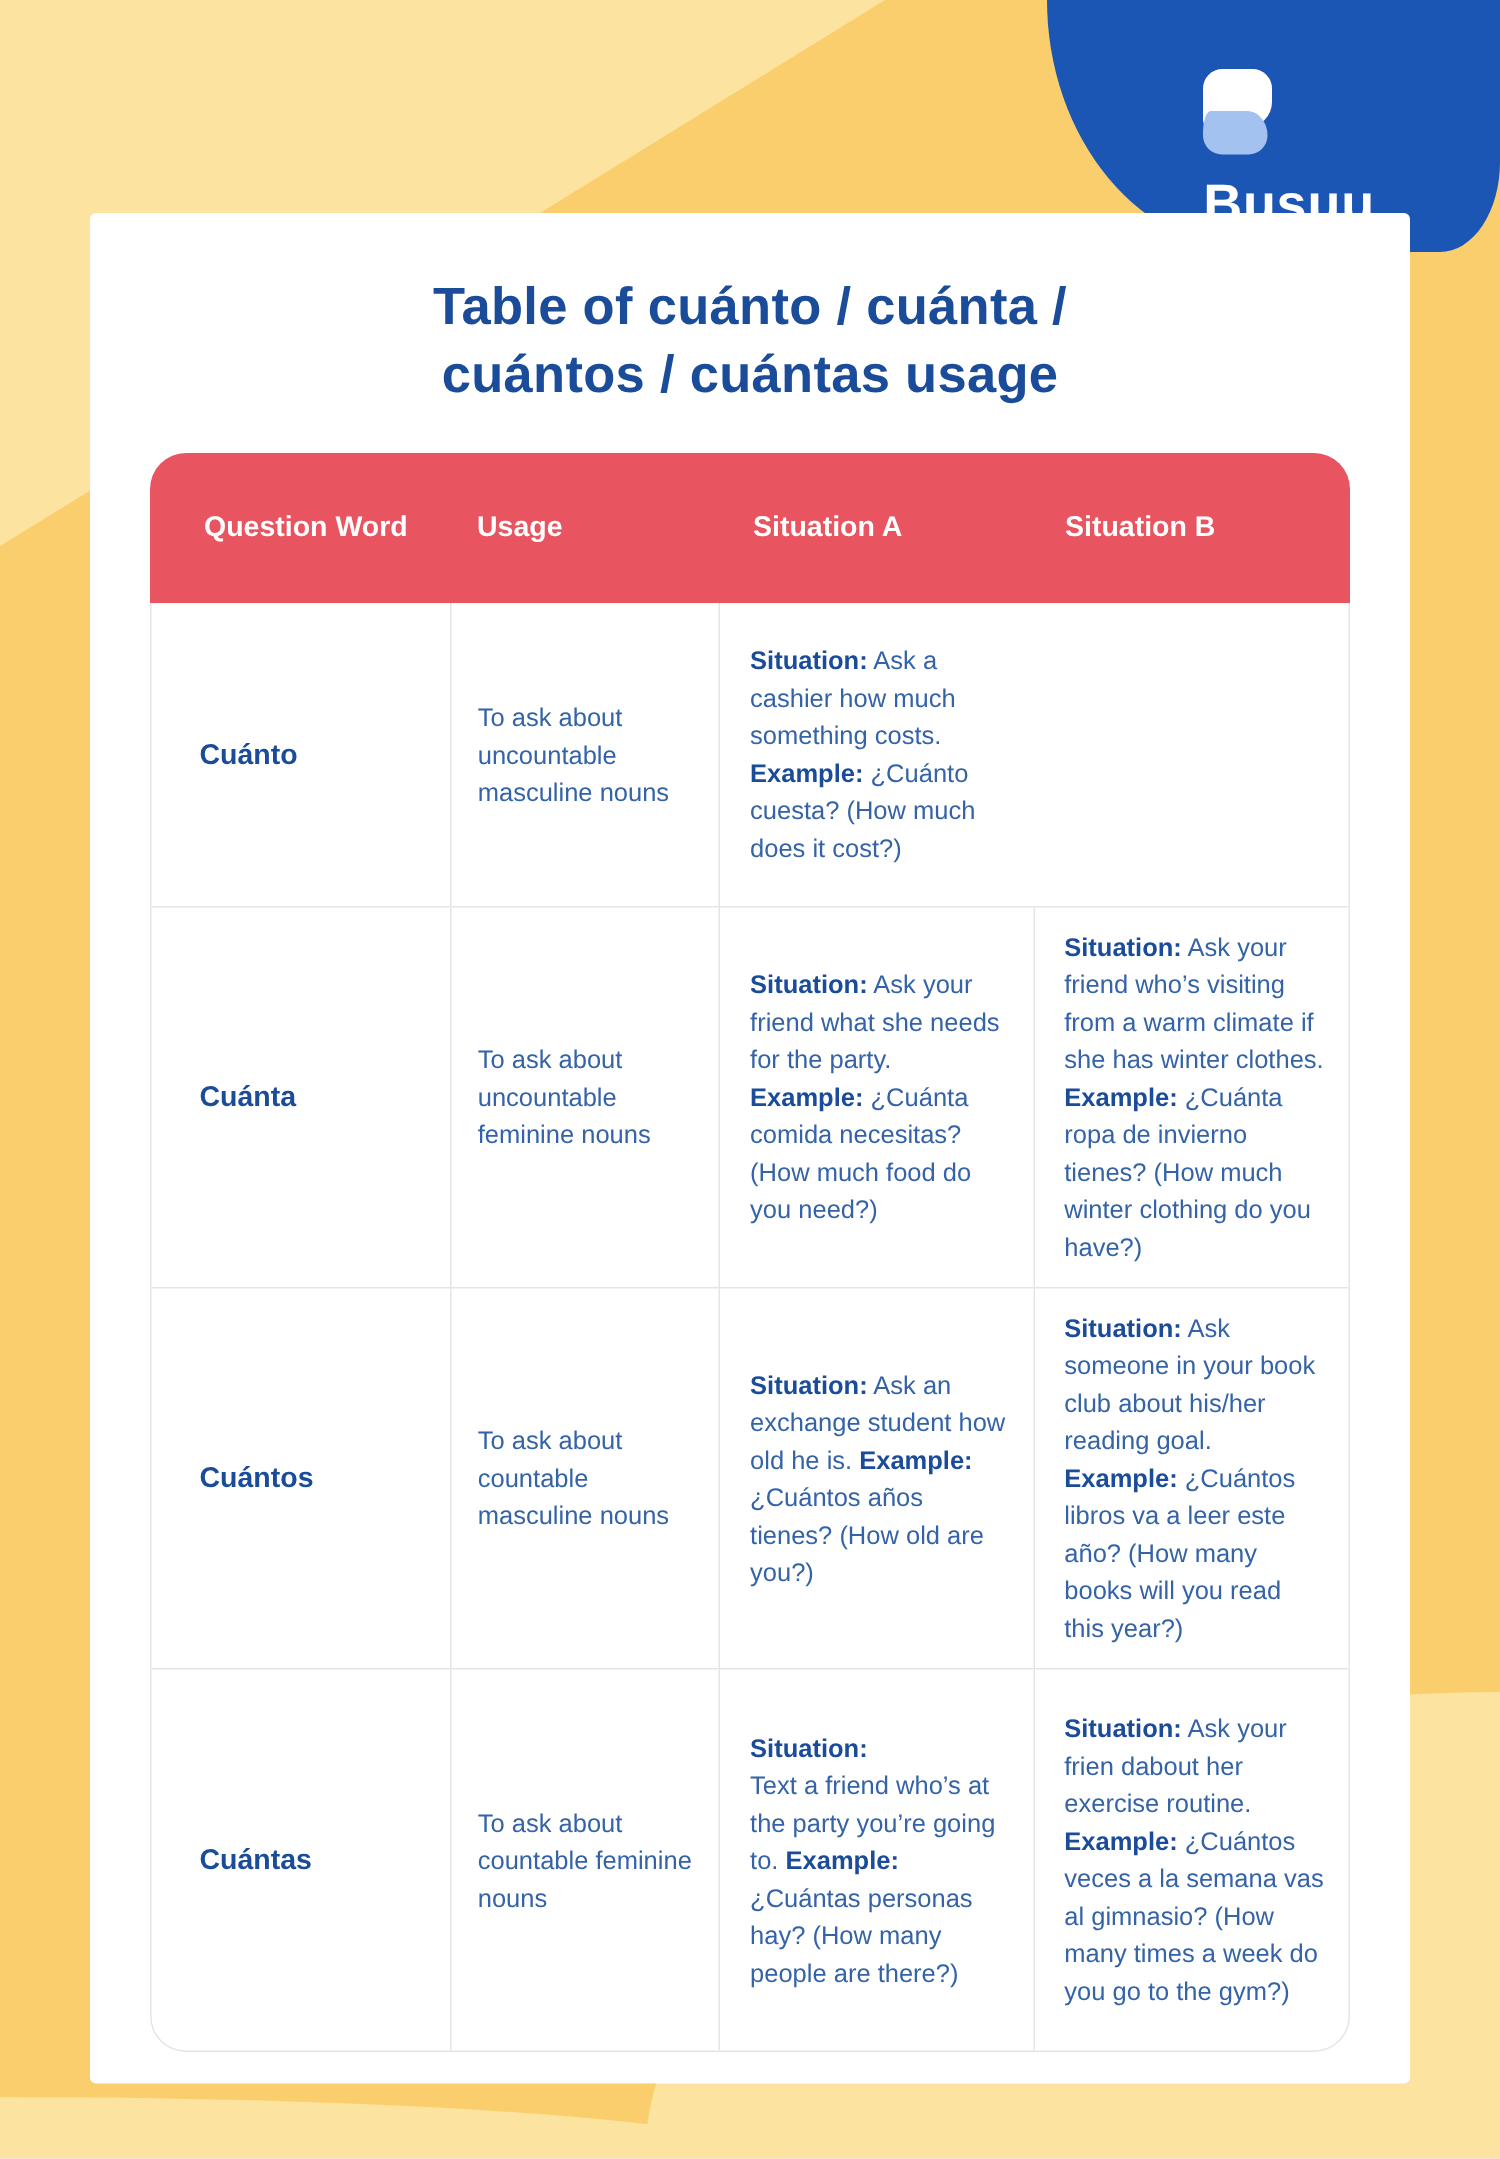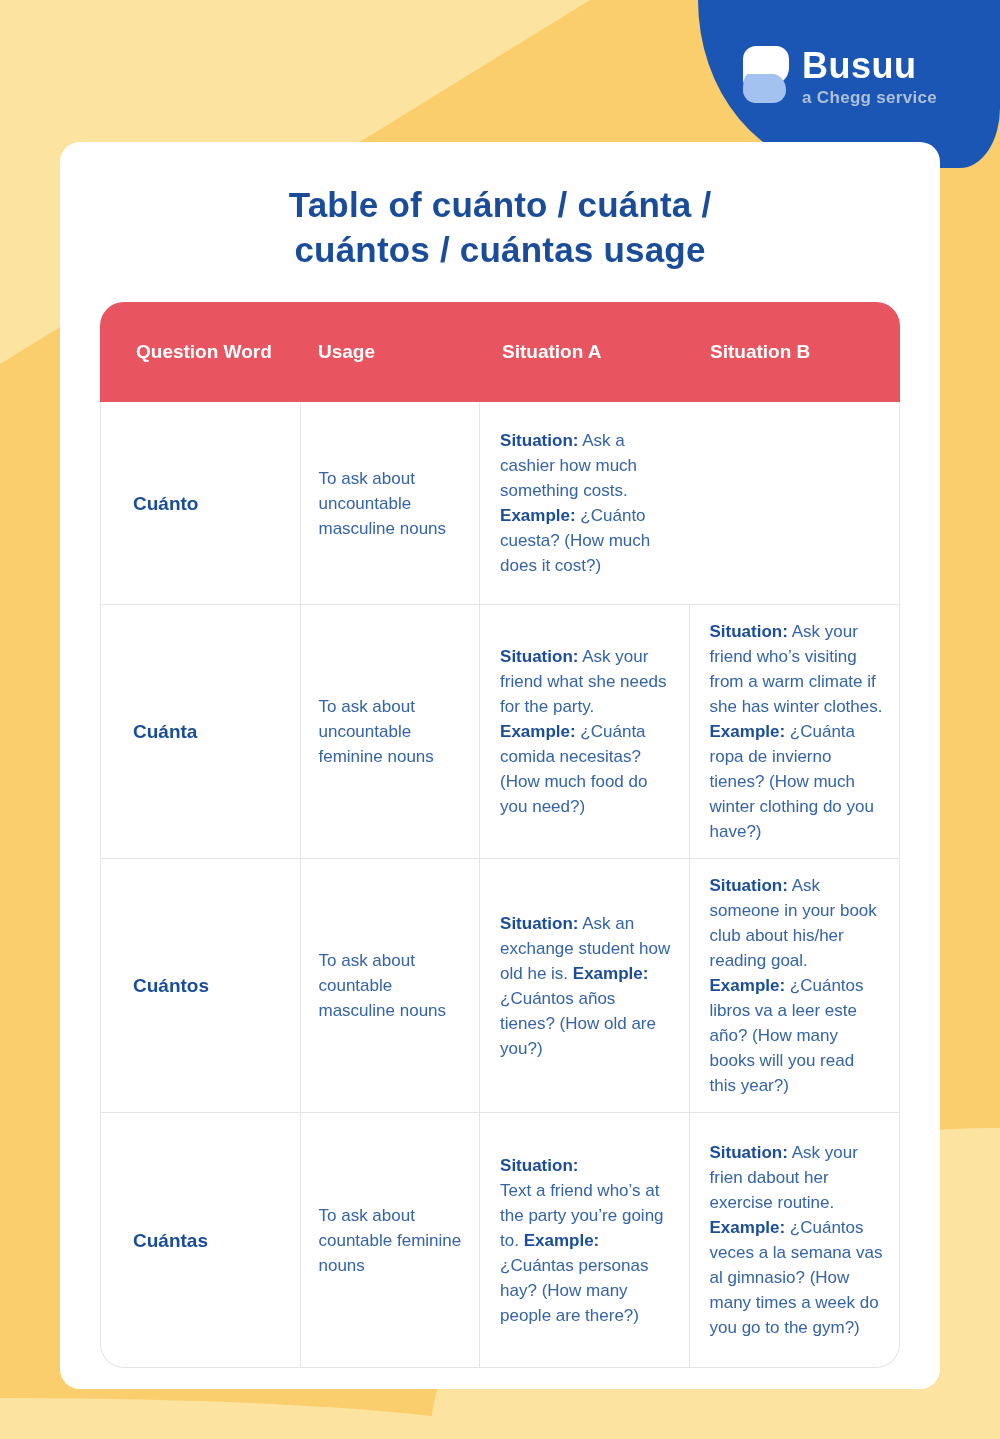--- a/index.html
+++ b/index.html
@@ -16,32 +16,32 @@
     clip-path:polygon(0 0,59% 0,0 25.3%);}
   .bg-blob-br{position:absolute;left:430px;top:1128px;right:0;bottom:0;
     background:var(--light);border-top-left-radius:100% 100%;}
   .bg-curve-bl{position:absolute;left:0;top:1398px;width:520px;height:41px;
     background:var(--light);border-top-right-radius:100% 100%;}
 
   
   .brand-blob{position:absolute;top:0;right:0;width:302px;height:168px;
     background:var(--blue-blob);
     border-radius:0 0 40px 140px / 0 0 60px 168px;}
-  .logo-row{position:absolute;top:46px;right:63px;display:flex;gap:13px;align-items:flex-start;}
+  .logo-row{position:absolute;top:46px;right:63px;display:flex;gap:13px;align-items:flex-start;flex-direction:column;}
   .logo-icon{position:relative;width:46px;height:57px;flex:0 0 auto;}
   .logo-white{position:absolute;top:0;left:0;right:0;height:39px;background:#fff;
     border-radius:13px 13px 17px 5px;}
   .logo-blue{position:absolute;bottom:0;left:0;right:3px;height:29px;background:var(--logo-accent);
     border-radius:6px 15px 14px 14px / 15px 18px 14px 14px;}
   .brand-name{color:#fff;font-size:36px;line-height:40px;font-weight:800;letter-spacing:.5px;}
   .brand-tagline{color:var(--tagline);font-size:17px;line-height:20px;font-weight:600;margin-top:2px;letter-spacing:.3px;}
 
   
   .card{position:absolute;left:60px;top:142px;width:880px;height:1247px;
-    background:#fff;border-radius:20px;}
+    background:#fff;border-radius:4px;}
   .page-title{margin:40px 40px 0;text-align:center;color:var(--navy);
     font-size:35px;line-height:45px;font-weight:800;letter-spacing:.2px;}
 
   
   .table{margin:30px 40px 0;width:800px;}
   .thead{display:flex;align-items:center;background:var(--red);height:100px;
     border-radius:24px 24px 0 0;}
   .th{color:#fff;font-weight:800;font-size:19px;box-sizing:border-box;}
   .tbody{border:1px solid var(--border);border-top:none;
     border-radius:0 0 24px 24px;overflow:hidden;}

